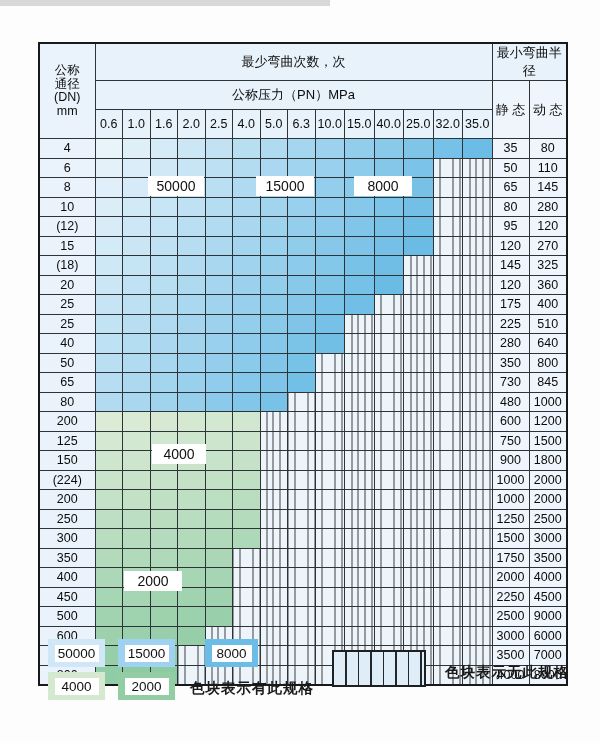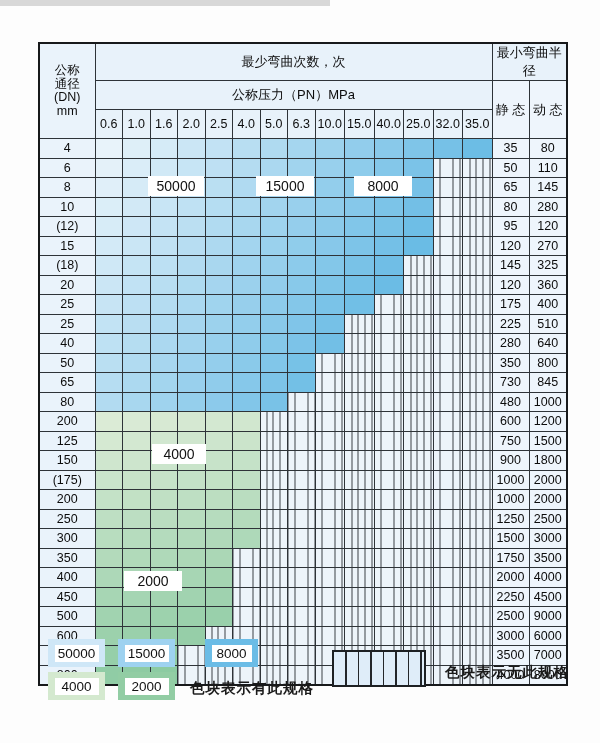--- a/index.html
+++ b/index.html
@@ -397,21 +397,21 @@
           <td class="hatch"></td>
           <td class="hatch"></td>
           <td class="hatch"></td>
           <td class="hatch"></td>
           <td class="hatch"></td>
           <td class="hatch"></td>
           <td class="radius">900</td>
           <td class="radius">1800</td>
         </tr>
         <tr>
-          <td class="dn">(175)</td>
+          <td class="dn">(224)</td>
           <td style="background: rgb(202, 228, 203);"></td>
           <td style="background: rgb(200, 227, 201);"></td>
           <td style="background: rgb(198, 226, 200);"></td>
           <td style="background: rgb(196, 225, 199);"></td>
           <td style="background: rgb(194, 225, 197);"></td>
           <td style="background: rgb(192, 224, 196);"></td>
           <td class="hatch"></td>
           <td class="hatch"></td>
           <td class="hatch"></td>
           <td class="hatch"></td>

